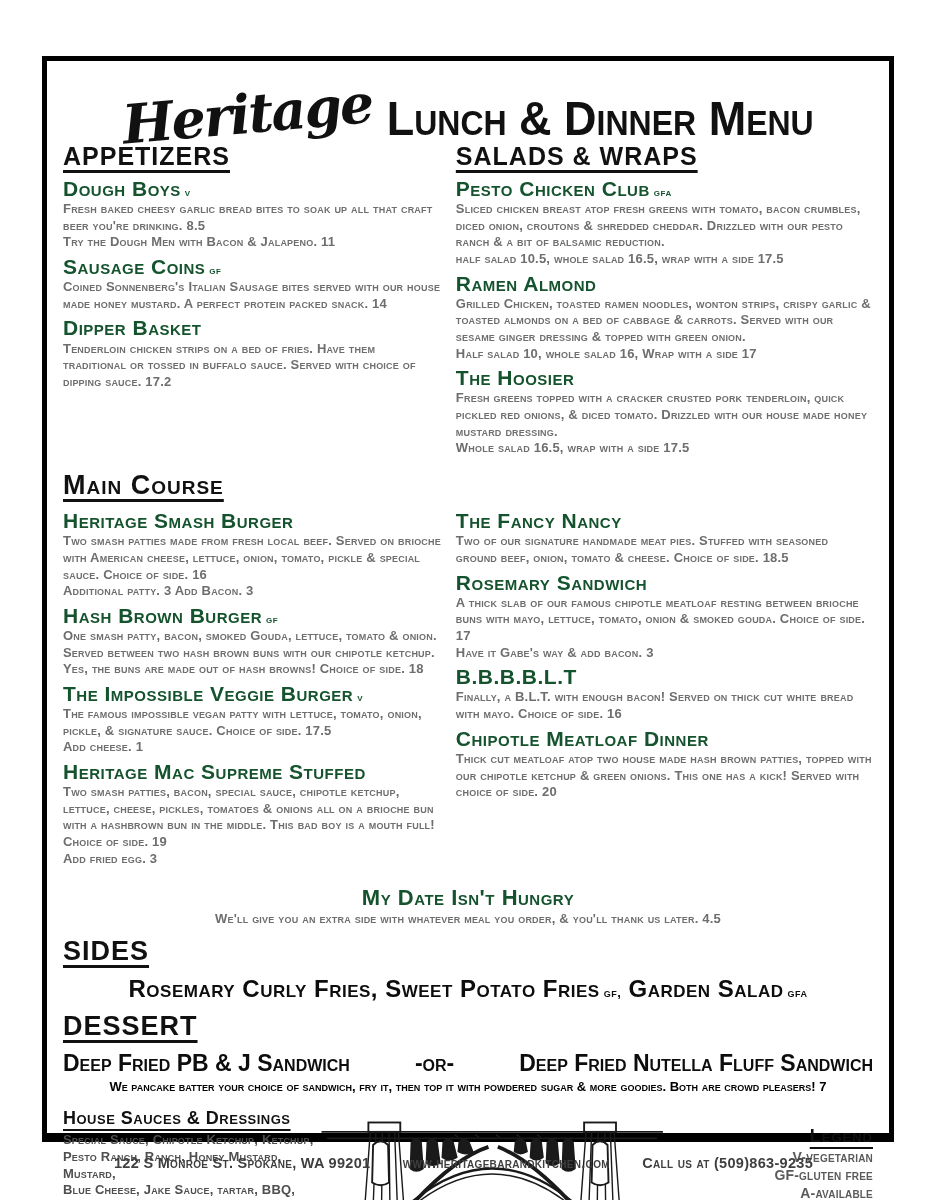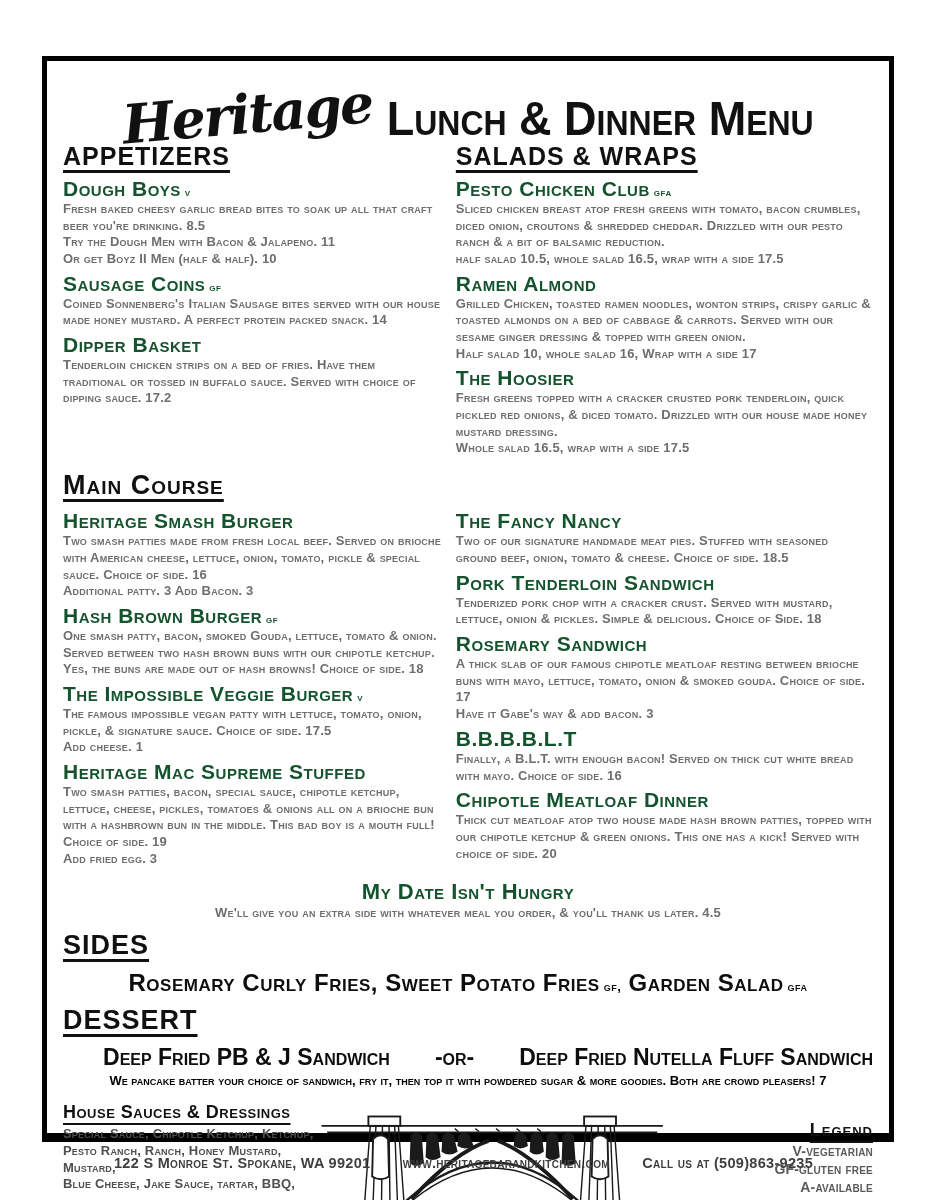--- a/index.html
+++ b/index.html
@@ -21,28 +21,28 @@
   .tag{font-size:12px;font-weight:800;margin-left:4px;letter-spacing:.5px;}
   .desc{color:#6e6e6e;font-size:13px;font-weight:700;font-variant:small-caps;letter-spacing:.2px;line-height:1.28;}
   .desc div{margin:0;}
   
   .two-col{display:flex;}
   .colL{width:48.5%;padding-right:14px;box-sizing:border-box;}
   .colR{width:51.5%;box-sizing:border-box;}
   .center-head{text-align:left;margin:8px 0 6px 0;}
   .center-head .sec-head{display:inline-block;margin-bottom:2px;font-size:27px;}
   
-  .date-special{text-align:center;margin-top:8px;}
+  .date-special{text-align:center;margin-top:14px;}
   .date-special .item-name{font-size:22px;}
   .date-special .desc{font-size:13px;}
   
   .sides-line{text-align:center;font-size:24px;font-weight:800;font-variant:small-caps;letter-spacing:.5px;color:#0d0d0d;line-height:1.1;}
   .sides-line .tag{font-size:13px;}
   
-  .dessert-opts{display:flex;justify-content:flex-end;align-items:baseline;gap:45px;
+  .dessert-opts{display:flex;justify-content:space-between;align-items:baseline;gap:45px;
                 font-size:23px;font-weight:800;font-variant:small-caps;color:#0d0d0d;line-height:1.15;}
   .dessert-desc{text-align:center;color:#000000;font-size:13px;font-weight:700;font-variant:small-caps;margin-top:2px;}
   
   .bottom{display:flex;margin-top:14px;align-items:flex-start;}
   .sauces{width:31%;}
   .sauces .sec-head{font-size:18px;letter-spacing:.5px;margin-bottom:3px;text-decoration-thickness:2px;}
   .sauces .desc{font-size:13px;color:#4e4e4e;}
   .bridge{width:44%;display:flex;justify-content:center;align-items:flex-end;}
   .legend{width:25%;text-align:right;padding-top:18px;}
   .legend .sec-head{font-size:18px;margin-bottom:2px;text-decoration-thickness:2px;}
@@ -64,21 +64,20 @@
 
   <div class="two-col">
     <div class="colL">
       <div class="sec-head">APPETIZERS</div>
 
       <div class="item">
         <div class="item-name"><span>Dough Boys</span><span class="tag">v</span></div>
         <div class="desc">
           <div>Fresh baked cheesy garlic bread bites to soak up all that craft beer you're drinking. 8.5</div>
           <div>Try the Dough Men with Bacon &amp; Jalapeno. 11</div>
-          <div>Or get Boyz II Men (half &amp; half). 10</div>
         </div>
       </div>
 
       <div class="item">
         <div class="item-name"><span>Sausage Coins</span><span class="tag">gf</span></div>
         <div class="desc">
           <div>Coined Sonnenberg's Italian Sausage bites served with our house made honey  mustard. A perfect protein packed snack. 14</div>
         </div>
       </div>
 
@@ -160,26 +159,20 @@
 
     <div class="colR">
 
       <div class="item">
         <div class="item-name"><span>The Fancy Nancy</span></div>
         <div class="desc">
           <div>Two of our signature handmade meat pies. Stuffed with seasoned ground beef, onion, tomato &amp; cheese. Choice of side. 18.5</div>
         </div>
       </div>
 
-      <div class="item">
-        <div class="item-name"><span>Pork Tenderloin Sandwich</span></div>
-        <div class="desc">
-          <div>Tenderized pork chop with a cracker crust. Served with mustard, lettuce, onion &amp; pickles. Simple &amp; delicious. Choice of Side. 18</div>
-        </div>
-      </div>
 
       <div class="item">
         <div class="item-name"><span>Rosemary Sandwich</span></div>
         <div class="desc">
           <div>A thick slab of our famous chipotle meatloaf resting between brioche buns with mayo, lettuce, tomato, onion &amp; smoked gouda. Choice of side. 17</div>
           <div>Have it Gabe's way &amp; add bacon. 3</div>
         </div>
       </div>
 
       <div class="item">

